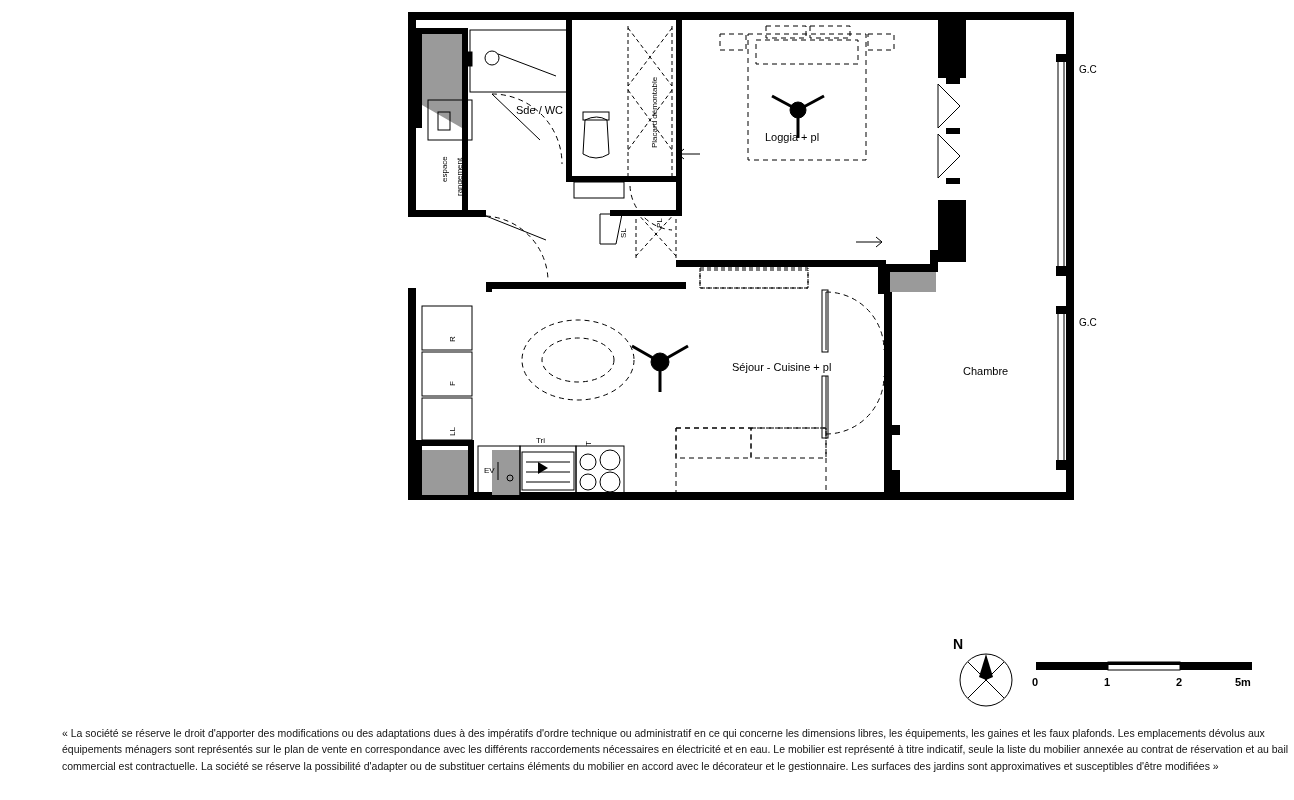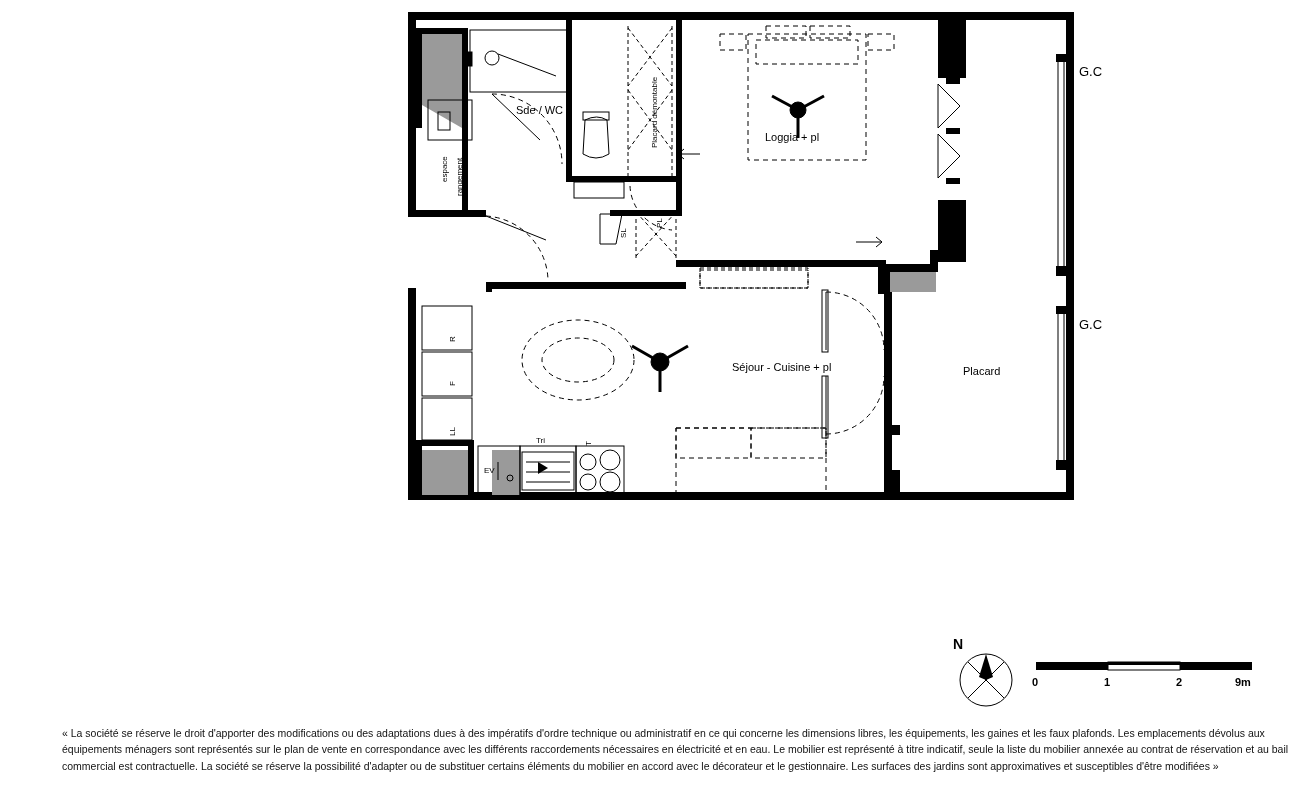--- a/index.html
+++ b/index.html
@@ -36,21 +36,21 @@
   .small-label {
     position: absolute;
     font-size: 8px;
     white-space: nowrap;
   }
   .small-label.rot {
     transform-origin: left top;
   }
   .gc-label {
     position: absolute;
-    font-size: 13px;
+    font-size: 10px;
     white-space: nowrap;
   }
   #scale-block {
     position: absolute;
     left: 940px;
     top: 630px;
     width: 330px;
     height: 80px;
   }
   .scale-num {
@@ -265,21 +265,21 @@
         <polyline points="684,149 678,154 684,159" fill="none"></polyline>
         <line x1="856" y1="242" x2="882" y2="242"></line>
         <polyline points="876,237 882,242 876,247" fill="none"></polyline>
       </g>
     </g>
   </svg>
 
   <div class="room-label" style="left:516px; top:104px;">Sde / WC</div>
   <div class="room-label" style="left:765px; top:131px;">Loggia + pl</div>
   <div class="room-label" style="left:692px; top:361px;margin-left:40px;">Séjour - Cuisine + pl</div>
-  <div class="room-label" style="left:963px; top:365px;">Placard</div>
+  <div class="room-label" style="left:963px; top:365px;">Chambre</div>
 
   <div class="small-label rot" style="left:440px; top:182px; transform:rotate(-90deg);">espace</div>
   <div class="small-label rot" style="left:455px; top:196px; transform:rotate(-90deg);">rangement</div>
   <div class="small-label rot" style="left:650px; top:148px; transform:rotate(-90deg);">Placard démontable</div>
   <div class="small-label rot" style="left:674px; top:128px; transform:rotate(-90deg);">PL</div>
   <div class="small-label rot" style="left:655px; top:228px; transform:rotate(-90deg);">PL</div>
   <div class="small-label rot" style="left:619px; top:238px; transform:rotate(-90deg);">SL</div>
   <div class="small-label rot" style="left:448px; top:342px; transform:rotate(-90deg);">R</div>
   <div class="small-label rot" style="left:448px; top:386px; transform:rotate(-90deg);">F</div>
   <div class="small-label rot" style="left:448px; top:436px; transform:rotate(-90deg);">LL</div>
@@ -305,17 +305,17 @@
       <g>
         <rect x="96" y="32" width="72" height="8" fill="#000000"></rect>
         <rect x="168" y="32" width="72" height="8" fill="none" stroke="#000000" stroke-width="1"></rect>
         <rect x="168" y="32" width="72" height="3" fill="#000000"></rect>
         <rect x="240" y="32" width="72" height="8" fill="#000000"></rect>
       </g>
     </svg>
     <div class="scale-num" style="left:92px; top:46px;">0</div>
     <div class="scale-num" style="left:164px; top:46px;">1</div>
     <div class="scale-num" style="left:236px; top:46px;">2</div>
-    <div class="scale-num" style="left:295px; top:46px;">9m</div>
+    <div class="scale-num" style="left:295px; top:46px;">5m</div>
   </div>
 </div>
 
 <div id="legal">« La société se réserve le droit d'apporter des modifications ou des adaptations dues à des impératifs d'ordre technique ou administratif en ce qui concerne les dimensions libres, les équipements, les gaines et les faux plafonds. Les emplacements dévolus aux équipements ménagers sont représentés sur le plan de vente en correspondance avec les différents raccordements nécessaires en électricité et en eau. Le mobilier est représenté à titre indicatif, seule la liste du mobilier annexée au contrat de réservation et au bail commercial est contractuelle. La société se réserve la possibilité d'adapter ou de substituer certains éléments du mobilier en accord avec le décorateur et le gestionnaire. Les surfaces des jardins sont approximatives et susceptibles d'être modifiées »</div>
 
 </body></html>

